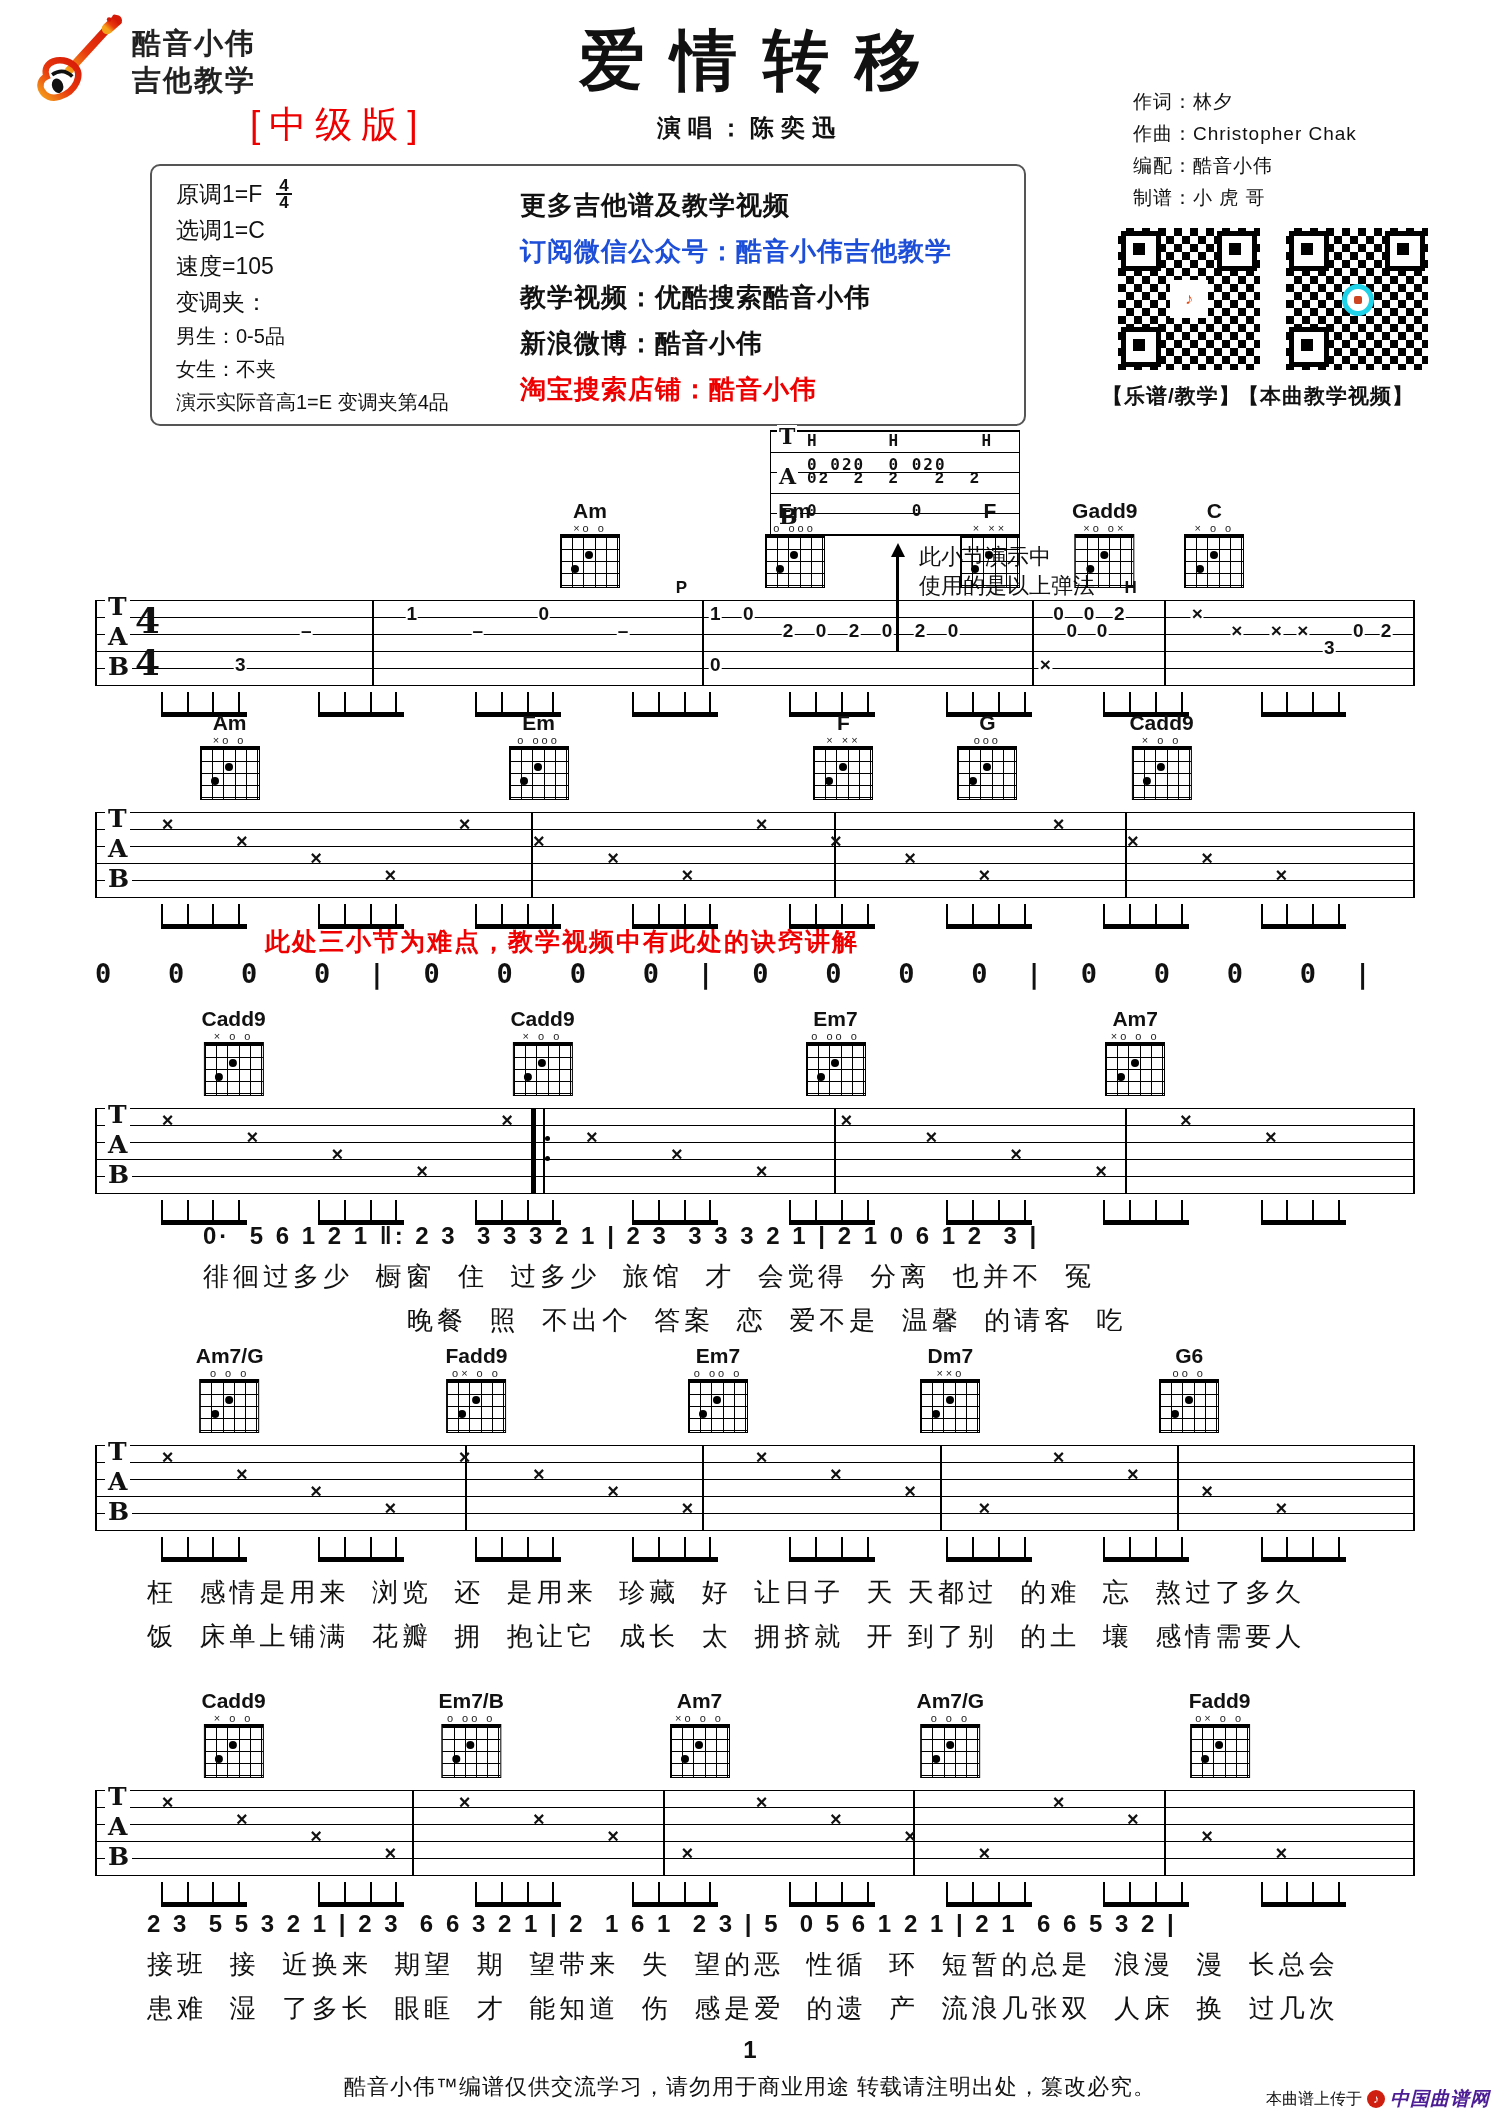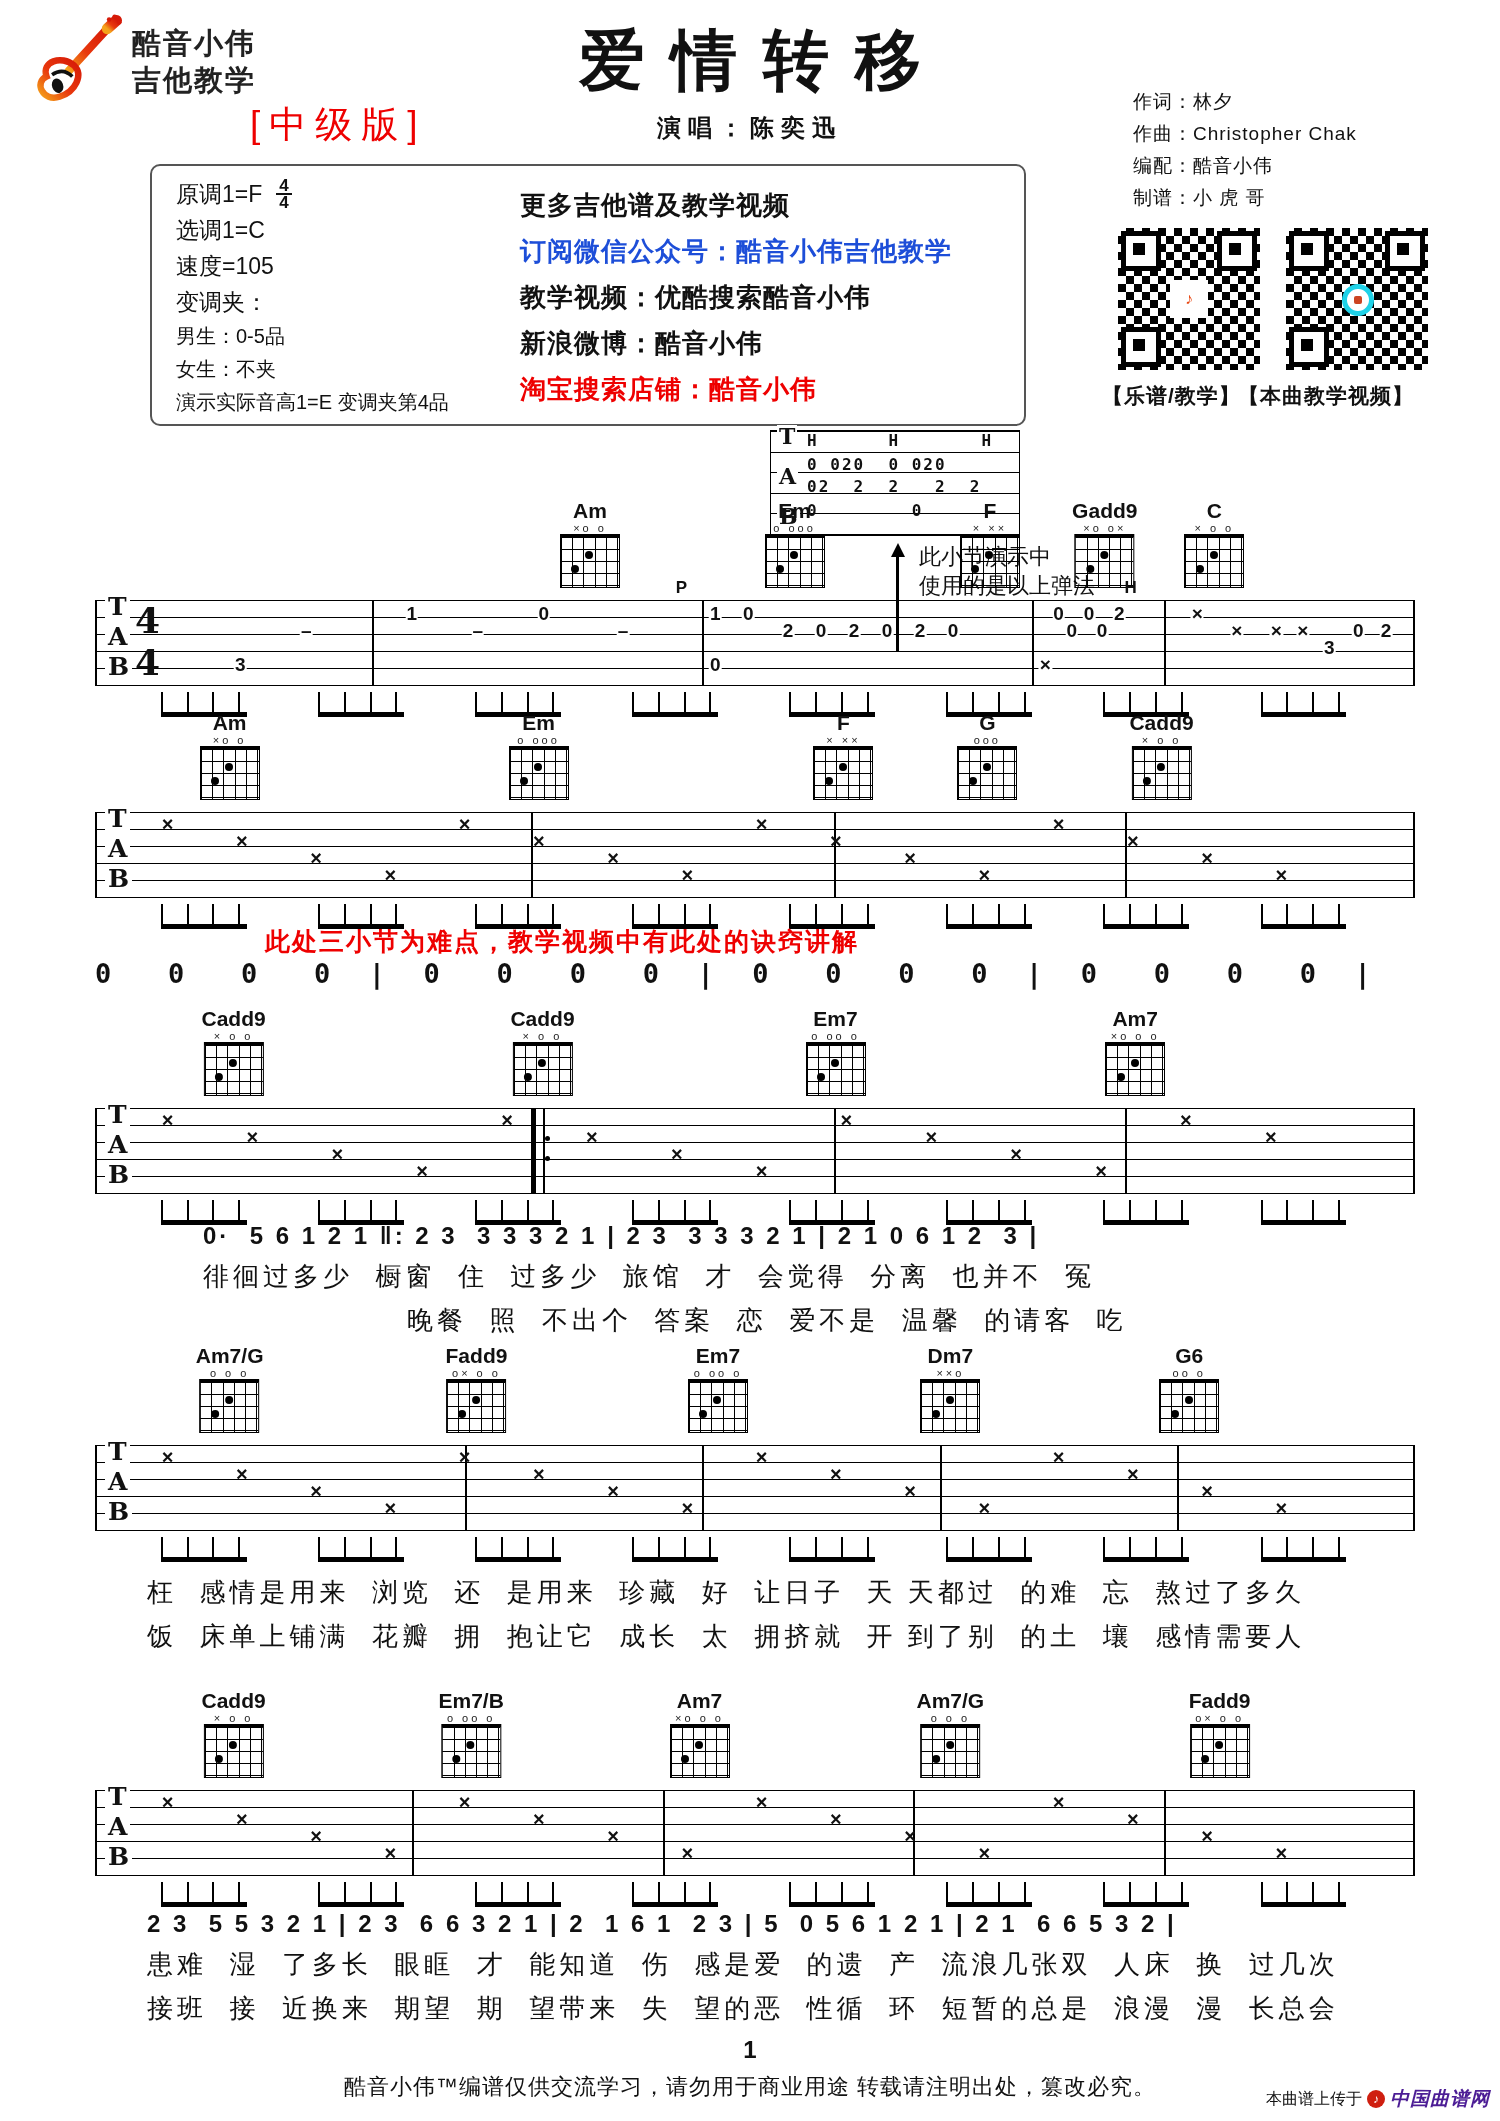--- a/index.html
+++ b/index.html
@@ -171,21 +171,21 @@
   </div>
   <div class="abs qr-label" style="left:1102px;">【乐谱/教学】</div>
   <div class="abs qr-label" style="left:1238px;">【本曲教学视频】</div>
 
   <div class="abs inset">
     <span class="ilet" style="top:-6px;">T</span>
     <span class="ilet" style="top:34px;">A</span>
     <span class="ilet" style="top:74px;">B</span>
     <span class="irow" style="top:2px;">H      H       H</span>
     <span class="irow" style="top:26px;">0 020  0 020</span>
-    <span class="irow" style="top:48px;">02  2  2   2  2</span>
+    <span class="irow" style="top:40px;font-family:Liberation Mono, monospace;">02  2  2   2  2</span>
     <span class="irow" style="top:72px;">0        0</span>
   </div>
   <div class="abs arrow"></div>
   <div class="abs arrow-note">
     <div>此小节演示中</div>
     <div>使用的是以上弹法</div>
   </div>
 
   <section class="system" style="top:500px;">
       <div class="chords">
@@ -807,22 +807,22 @@
     <div class="melody">0·  5 6 1 2 1 ‖: 2 3  3 3 3 2 1 | 2 3  3 3 3 2 1 | 2 1 0 6 1 2  3 |</div>
     <div class="lyr la">徘徊过多少  橱窗  住  过多少  旅馆  才  会觉得  分离  也并不  冤</div>
     <div class="lyr lb">晚餐  照  不出个  答案  恋  爱不是  温馨  的请客  吃</div>
   </div>
   <div class="vocal v1" style="top:1566px;">
     <div class="lyr la">枉  感情是用来  浏览  还  是用来  珍藏  好  让日子  天 天都过  的难  忘  熬过了多久</div>
     <div class="lyr lb">饭  床单上铺满  花瓣  拥  抱让它  成长  太  拥挤就  开 到了别  的土  壤  感情需要人</div>
   </div>
   <div class="vocal v2" style="top:1910px;">
     <div class="melody">2 3  5 5 3 2 1 | 2 3  6 6 3 2 1 | 2  1 6 1  2 3 | 5  0 5 6 1 2 1 | 2 1  6 6 5 3 2 |</div>
+    <div class="lyr lb">接班  接  近换来  期望  期  望带来  失  望的恶  性循  环  短暂的总是  浪漫  漫  长总会</div>
     <div class="lyr la">患难  湿  了多长  眼眶  才  能知道  伤  感是爱  的遗  产  流浪几张双  人床  换  过几次</div>
-    <div class="lyr lb">接班  接  近换来  期望  期  望带来  失  望的恶  性循  环  短暂的总是  浪漫  漫  长总会</div>
   </div>
 
   <div class="abs pagenum">1</div>
   <div class="abs copyright">酷音小伟™编谱仅供交流学习，请勿用于商业用途 转载请注明出处，篡改必究。</div>
   <div class="abs uploader">
     <span>本曲谱上传于</span>
     <span class="up-icon">♪</span>
     <span class="site">中国曲谱网</span>
   </div>
 </div>

